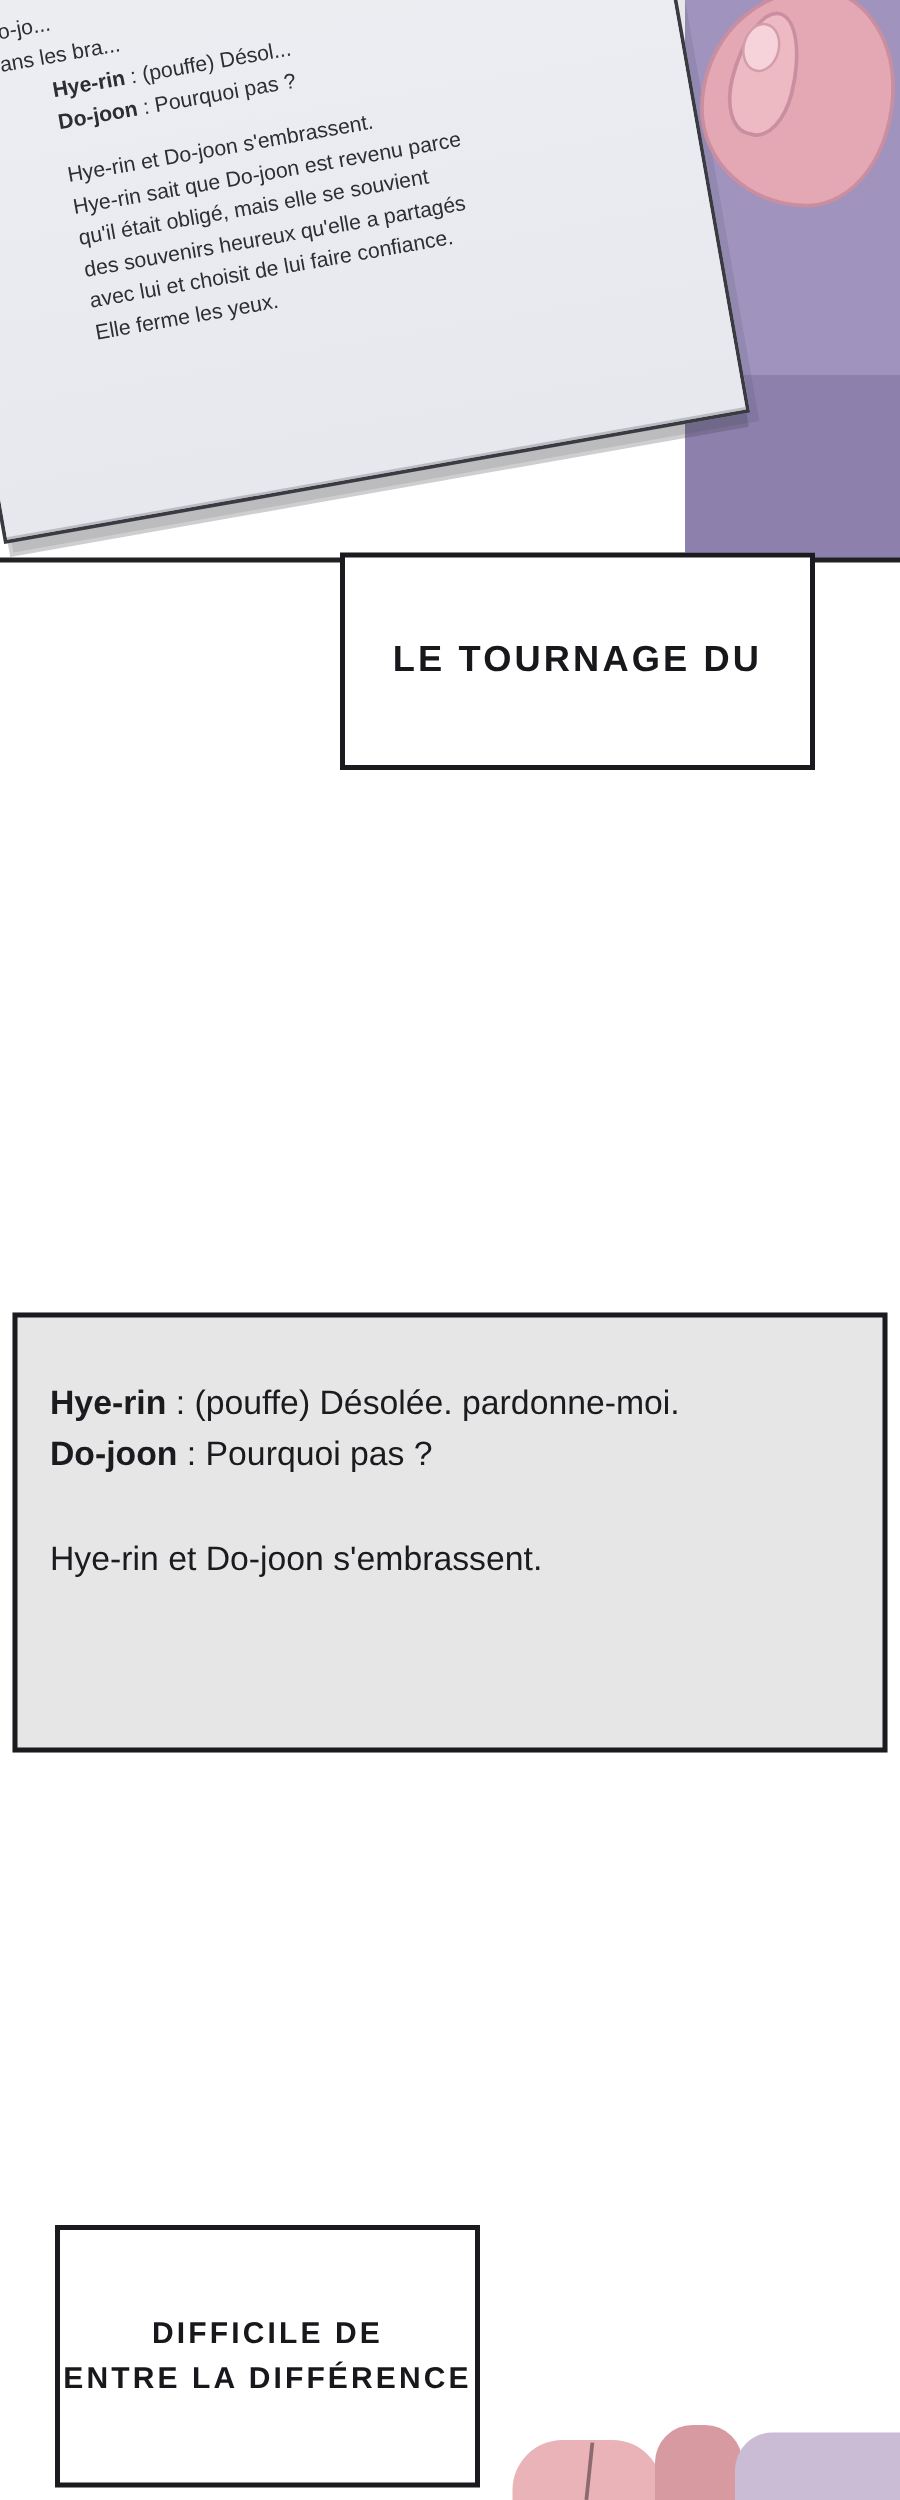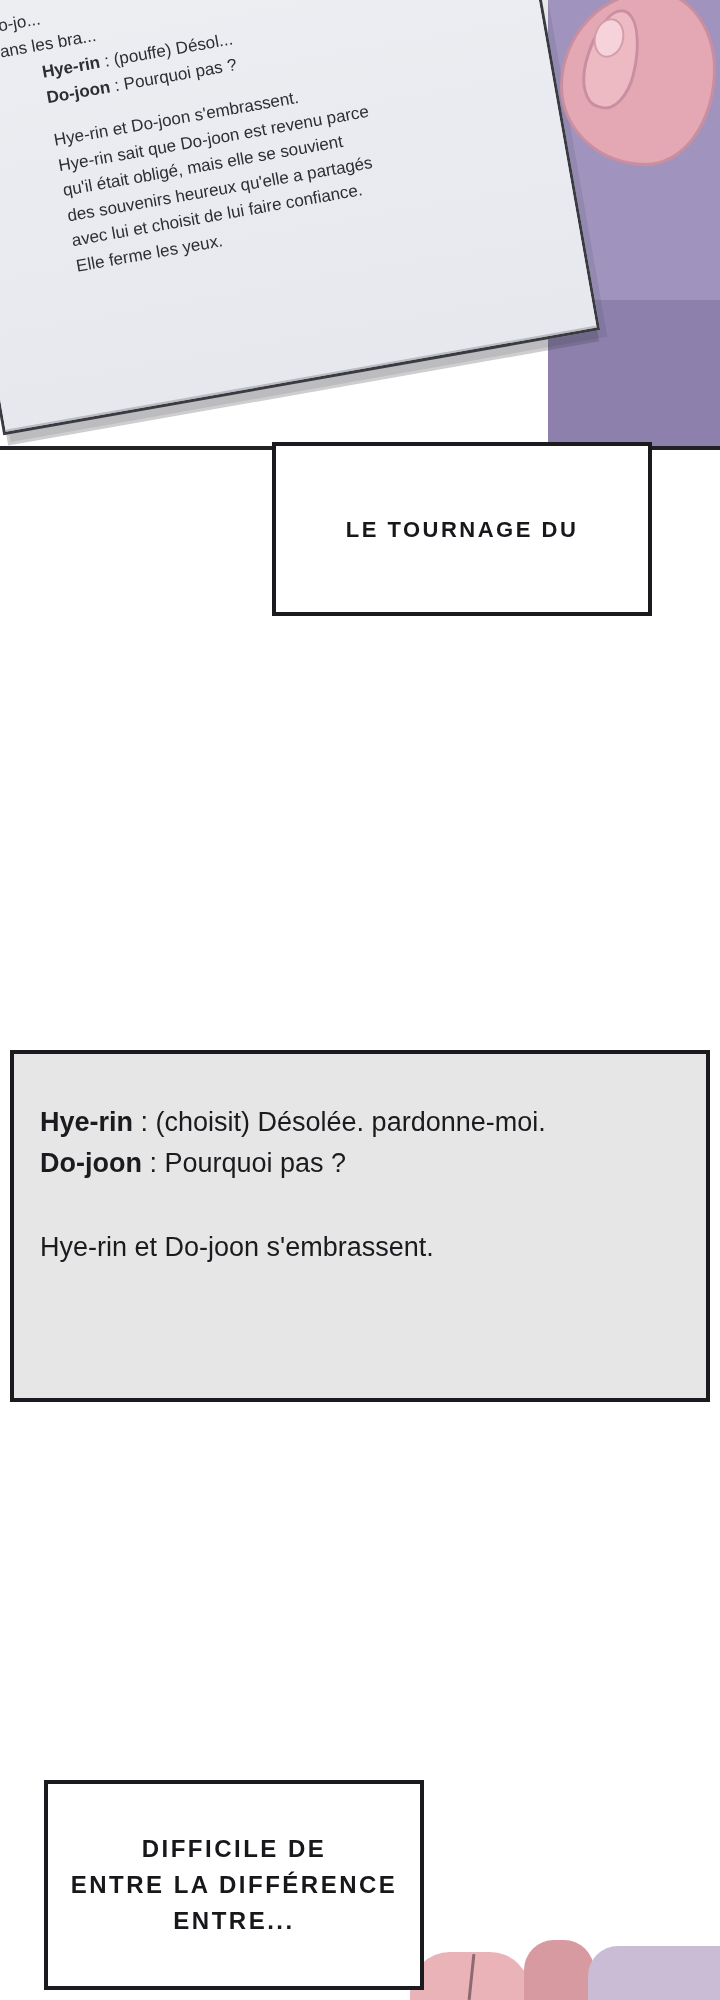--- a/index.html
+++ b/index.html
@@ -141,21 +141,21 @@
     height: 174px;
     background: #ffffff;
     border: 4px solid #1b1b1f;
     box-sizing: border-box;
     display: flex;
     align-items: center;
     justify-content: center;
   }
   #caption-box-1 .cap-text {
     text-align: center;
-    font-size: 22px;
+    font-size: 29px;
     font-weight: bold;
     letter-spacing: 2.5px;
     line-height: 1.5;
     color: #18181c;
   }
 
   
   #script-box {
     position: absolute;
     left: 10px;
@@ -177,21 +177,21 @@
   }
   #script-box .sb-gap {
     height: 44px;
   }
 
   
   #caption-box-2 {
     position: absolute;
     left: 44px;
     top: 1780px;
-    width: 380px;
+    width: 340px;
     height: 210px;
     background: #ffffff;
     border: 4px solid #1b1b1f;
     box-sizing: border-box;
     display: flex;
     align-items: center;
     justify-content: center;
     z-index: 5;
   }
   #caption-box-2 .cap-text {
@@ -281,34 +281,33 @@
 <div class="panel-divider" style="top:446px;"></div>
 
 <div id="caption-box-1">
   <div class="cap-text">
     <div>LE TOURNAGE DU</div>
   </div>
 </div>
 
 <div id="script-box">
   <div class="sb-line">
-    <span class="sb-name">Hye-rin</span><span> : (choisit) Désolée. pardonne-moi.</span>
+    <span class="sb-name">Hye-rin</span><span> : (pouffe) Désolée. pardonne-moi.</span>
   </div>
   <div class="sb-line">
     <span class="sb-name">Do-joon</span><span> : Pourquoi pas ?</span>
   </div>
   <div class="sb-gap"></div>
   <div class="sb-line">Hye-rin et Do-joon s'embrassent.</div>
 </div>
 
 <div id="caption-box-2">
   <div class="cap-text">
     <div>DIFFICILE DE</div>
     <div>ENTRE LA DIFFÉRENCE</div>
-    <div>ENTRE...</div>
   </div>
 </div>
 
 <div id="bottom-art">
   <div class="skin-1"></div>
   <div class="skin-2"></div>
   <div class="cloth"></div>
   <div class="line-dark"></div>
 </div>
 

